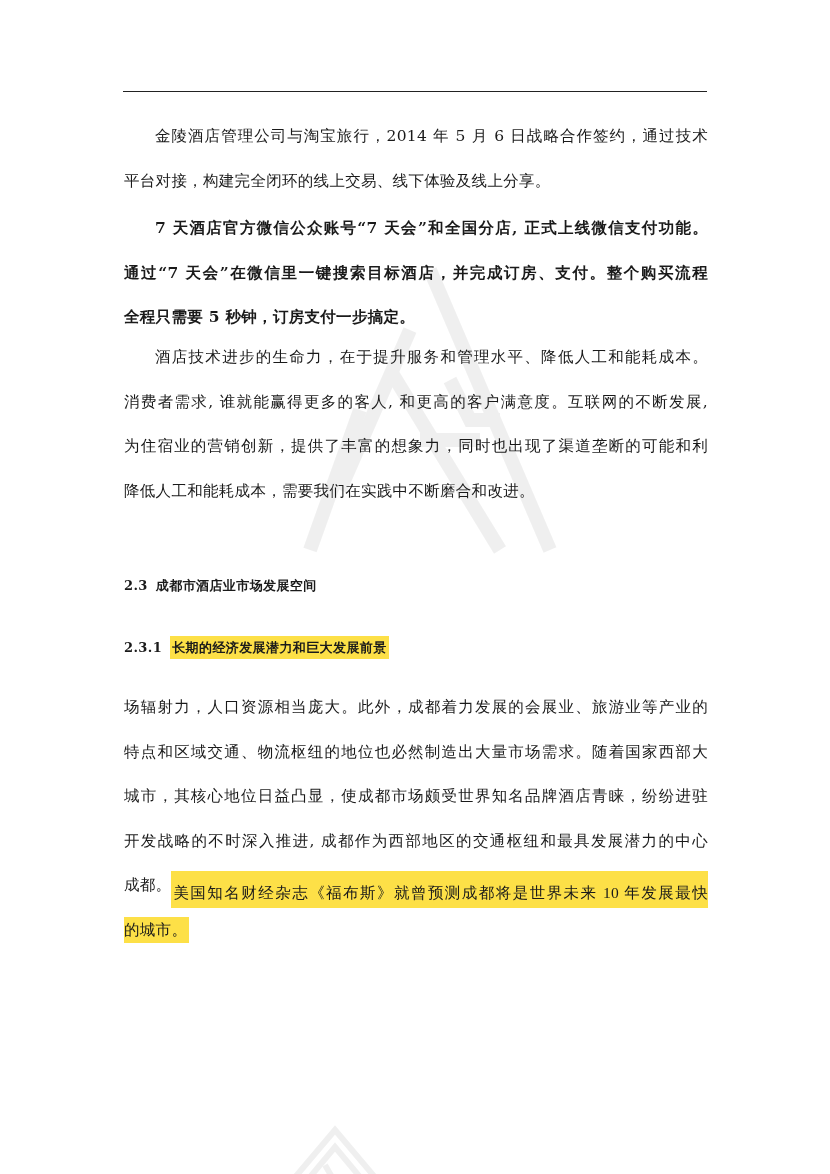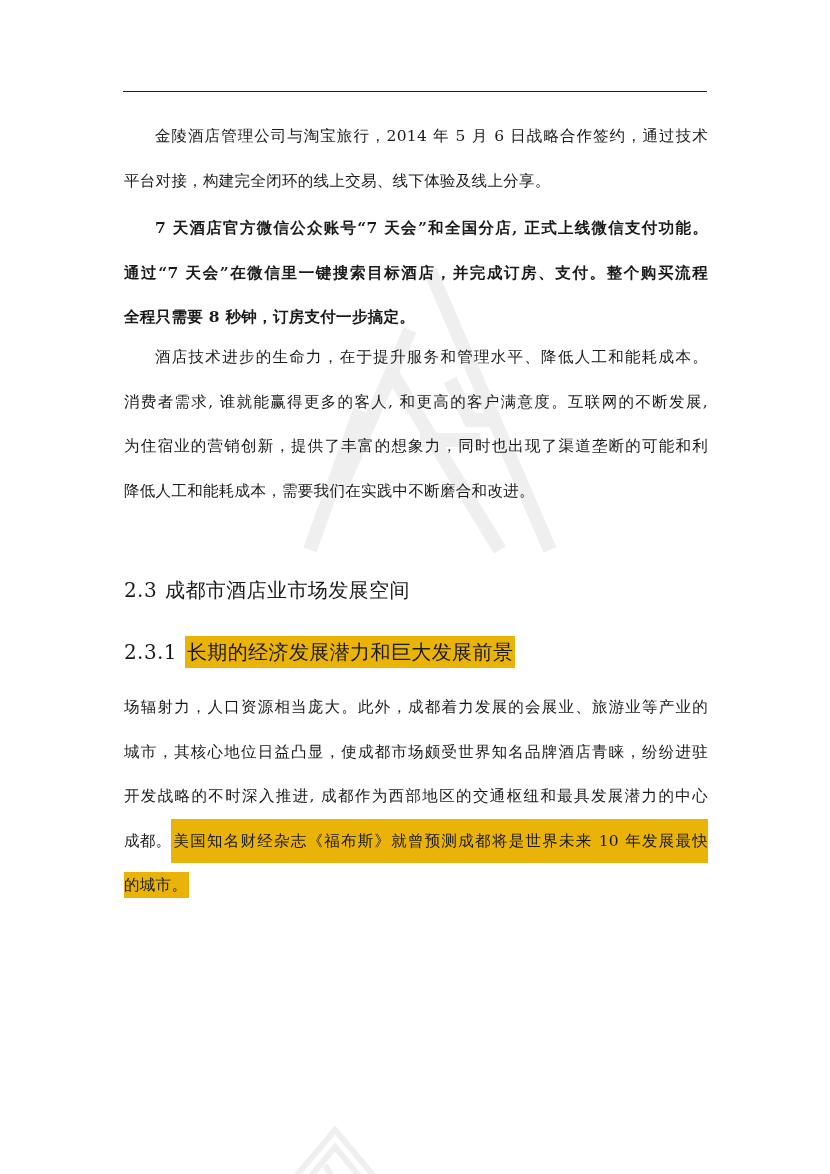--- a/index.html
+++ b/index.html
@@ -60,28 +60,29 @@
       white-space: nowrap;
       text-align: justify;
       text-align-last: justify;
     }
     .line.first { padding-left: 2em; }
     .line.last { text-align-last: left; }
     .p .line { text-indent: 0; }
     .h2 {
       position: absolute;
       left: 0;
-      font-size: 20px;
-      font-weight: normal;
+      font-size: 13px;
+      font-weight: bold;
       letter-spacing: 0.4px;
       white-space: nowrap;
     }
     .h2 .num { margin-right: 8px; }
     .hl {
-      background: #eab308;
+      background: #fde047;
+      margin-top: 8px;
     }
   </style>
 </head>
 <body>
 
 <div class="page">
 
   <svg class="watermark wm1" viewBox="0 0 260 300">
     <g fill="none" stroke="#000" stroke-width="14">
       <path d="M130 10 L250 290"></path>
@@ -105,43 +106,44 @@
   <div class="content">
 
     <div class="p" style="top:104px;">
       <span class="line first">金陵酒店管理公司与淘宝旅行，2014 年 5 月 6 日战略合作签约，通过技术</span>
       <span class="line last">平台对接，构建完全闭环的线上交易、线下体验及线上分享。</span>
     </div>
 
     <div class="p" style="top:196px;font-weight:bold;">
       <span class="line first">7 天酒店官方微信公众账号“7 天会”和全国分店, 正式上线微信支付功能。</span>
       <span class="line">通过“7 天会”在微信里一键搜索目标酒店，并完成订房、支付。整个购买流程</span>
-      <span class="line last">全程只需要 8 秒钟，订房支付一步搞定。</span>
+      <span class="line last">全程只需要 5 秒钟，订房支付一步搞定。</span>
     </div>
 
     <div class="p" style="top:325px;">
       <span class="line first">酒店技术进步的生命力，在于提升服务和管理水平、降低人工和能耗成本。</span>
       <span class="line">消费者需求, 谁就能赢得更多的客人, 和更高的客户满意度。互联网的不断发展,</span>
       <span class="line">为住宿业的营销创新，提供了丰富的想象力，同时也出现了渠道垄断的可能和利</span>
       <span class="line last">降低人工和能耗成本，需要我们在实践中不断磨合和改进。</span>
     </div>
 
     <div class="h2" style="top:567px;">
       <span class="num">2.3</span><span>成都市酒店业市场发展空间</span>
     </div>
 
     <div class="h2" style="top:629px;">
       <span class="num">2.3.1</span><span class="hl" style="padding:4px 2px;">长期的经济发展潜力和巨大发展前景</span>
     </div>
 
     <div class="p" style="top:675px;">
       <span class="line">场辐射力，人口资源相当庞大。此外，成都着力发展的会展业、旅游业等产业的</span>
+      <span class="line">特点和区域交通、物流枢纽的地位也必然制造出大量市场需求。随着国家西部大</span>
       <span class="line">城市，其核心地位日益凸显，使成都市场颇受世界知名品牌酒店青睐，纷纷进驻</span>
       <span class="line">开发战略的不时深入推进, 成都作为西部地区的交通枢纽和最具发展潜力的中心</span>
-      <span class="line" style="display:flex; justify-content:space-between;">
+      <span class="line" style="display:flex; justify-content:space-between;font-family:Liberation Serif, serif;">
         <span>成都。</span>
           <span class="hl" style="flex:1; text-align:justify; text-align-last:justify; padding:0 0 0 2px;">美国知名财经杂志《福布斯》就曾预测成都将是世界未来 10 年发展最快</span>
       </span>
       <span class="line last">
         <span class="hl" style="padding:4px 2px 4px 0;">的城市。</span>
       </span>
     </div>
 
   </div>
 </div>

